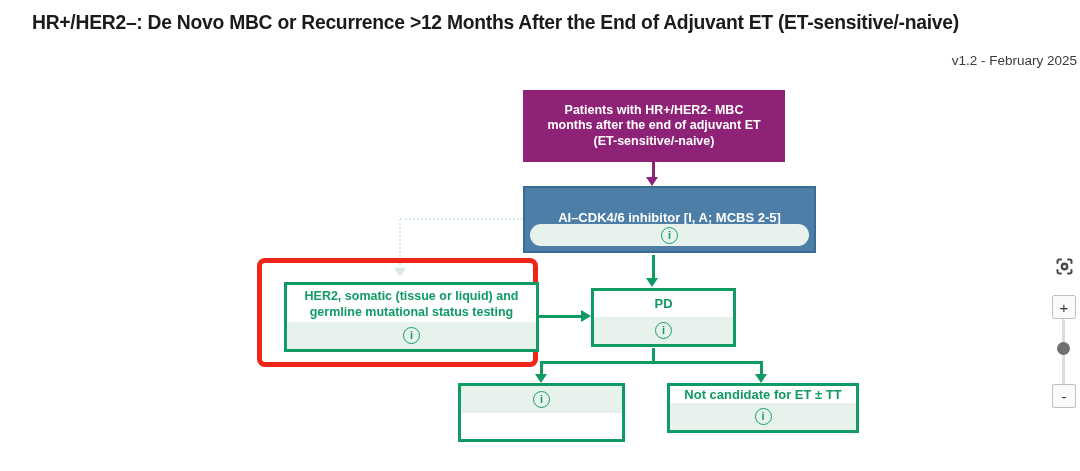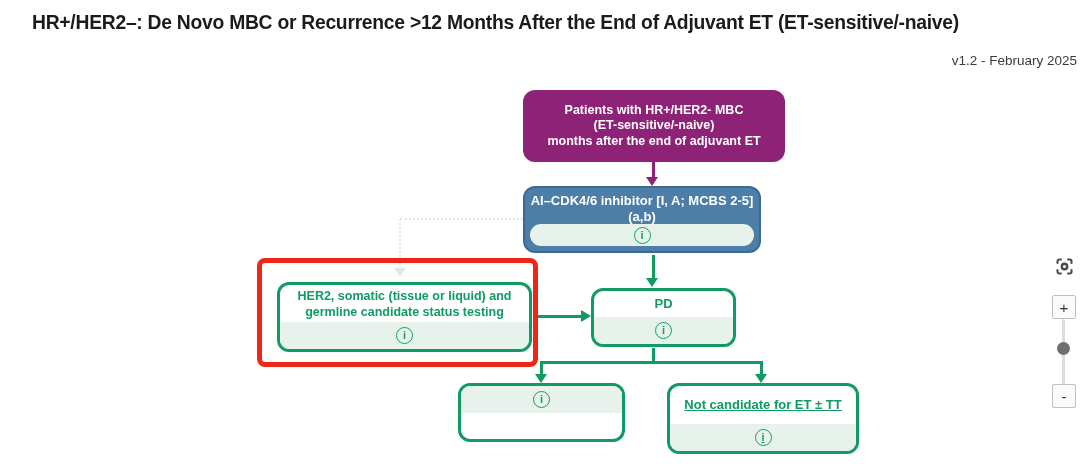--- a/index.html
+++ b/index.html
@@ -26,41 +26,41 @@
   }
   .version {
     position: absolute;
     top: 53px; right: 23px;
     font-size: 13.5px;
     color: #3a3a3a;
   }
   
   .node {
     position: absolute;
-    border-radius: 12px;
+    border-radius: 0;
     text-align: center;
   }
   .node-purple {
     left: 503px; top: 90px; width: 262px; height: 72px;
     background: #8E2276;
     color: #ffffff;
     font-weight: 700;
     font-size: 12.5px;
     line-height: 15.5px;
     display: flex; flex-direction: column; justify-content: center;
   }
   .node-blue {
-    left: 503px; top: 186px; width: 238px; height: 67px;
+    left: 503px; top: 186px; width: 293px; height: 67px;
     background: #4D7EA8;
     border: 2px solid #3A6B94;
     color: #ffffff;
     font-weight: 700;
     font-size: 13px;
     line-height: 16px;
-    padding-top: 5px;
+    padding-top: 22px;
   }
   .blue-strip {
     position: absolute;
     left: 5px; right: 5px; bottom: 5px; height: 22px;
     background: #E7F2EC;
     border-radius: 11px;
     display: flex; align-items: center; justify-content: center;
   }
   .node-green {
     background: #ffffff;
@@ -74,24 +74,24 @@
     flex: 1;
     display: flex; flex-direction: column; justify-content: center;
     font-size: 12.5px;
     line-height: 16px;
   }
   .node-green .g-strip {
     height: 27px;
     background: #E6F2EB;
     display: flex; align-items: center; justify-content: center;
   }
-  .node-her2 { left: 257px; top: 282px; width: 255px; height: 70px; }
+  .node-her2 { left: 264px; top: 282px; width: 255px; height: 70px; }
   .node-pd   { left: 571px; top: 288px; width: 145px; height: 59px; font-size: 13.5px; }
   .node-cand { left: 438px; top: 383px; width: 167px; height: 59px; }
-  .node-ncand{ left: 647px; top: 383px; width: 192px; height: 71px; text-decoration: underline; }
+  .node-ncand{ left: 647px; top: 383px; width: 192px; height: 50px; }
   .node-pd .g-text, .node-cand .g-text, .node-ncand .g-text { font-size: 13px; }
   .info-icon {
     width: 17px; height: 17px;
     border: 1.6px solid #12A066;
     border-radius: 50%;
     color: #12A066;
     font-size: 11px;
     font-weight: 700;
     line-height: 1;
     display: flex; align-items: center; justify-content: center;
@@ -165,22 +165,22 @@
 </head>
 <body>
 
 <div class="canvas">
 
   <div class="page-title">HR+/HER2–: De Novo MBC or Recurrence &gt;12 Months After the End of Adjuvant ET (ET-sensitive/-naive)</div>
   <div class="version">v1.2 - February 2025</div>
 
   <div class="node node-purple">
     <span>Patients with HR+/HER2- MBC</span>
+    <span>months after the end of adjuvant ET</span>
     <span>(ET-sensitive/-naive)</span>
-    <span>months after the end of adjuvant ET</span>
   </div>
 
   <div class="vline purple-line" style="left:632px; top:161px; height:17px;"></div>
   <div class="ah-down purple" style="left:626px; top:177px;"></div>
 
   <div class="node node-blue">
     <span>AI–CDK4/6 inhibitor [I, A; MCBS 2-5]</span><br>
     <span>(a,b)</span>
     <div class="blue-strip">
       <span class="info-icon">i</span>
@@ -192,21 +192,21 @@
   <div class="ah-down pale" style="left:374px; top:268px;"></div>
 
   <div class="vline green-line" style="left:632px; top:255px; height:24px;"></div>
   <div class="ah-down" style="left:626px; top:278px;"></div>
 
   <div class="highlight-rect"></div>
 
   <div class="node node-green node-her2">
     <div class="g-text">
       <span>HER2, somatic (tissue or liquid) and</span>
-      <span>germline candidate status testing</span>
+      <span>germline mutational status testing</span>
     </div>
     <div class="g-strip">
       <span class="info-icon">i</span>
     </div>
   </div>
 
   <div class="hline green-line" style="left:518px; top:315px; width:44px;"></div>
   <div class="ah-right" style="left:561px; top:310px;"></div>
 
   <div class="node node-green node-pd">

